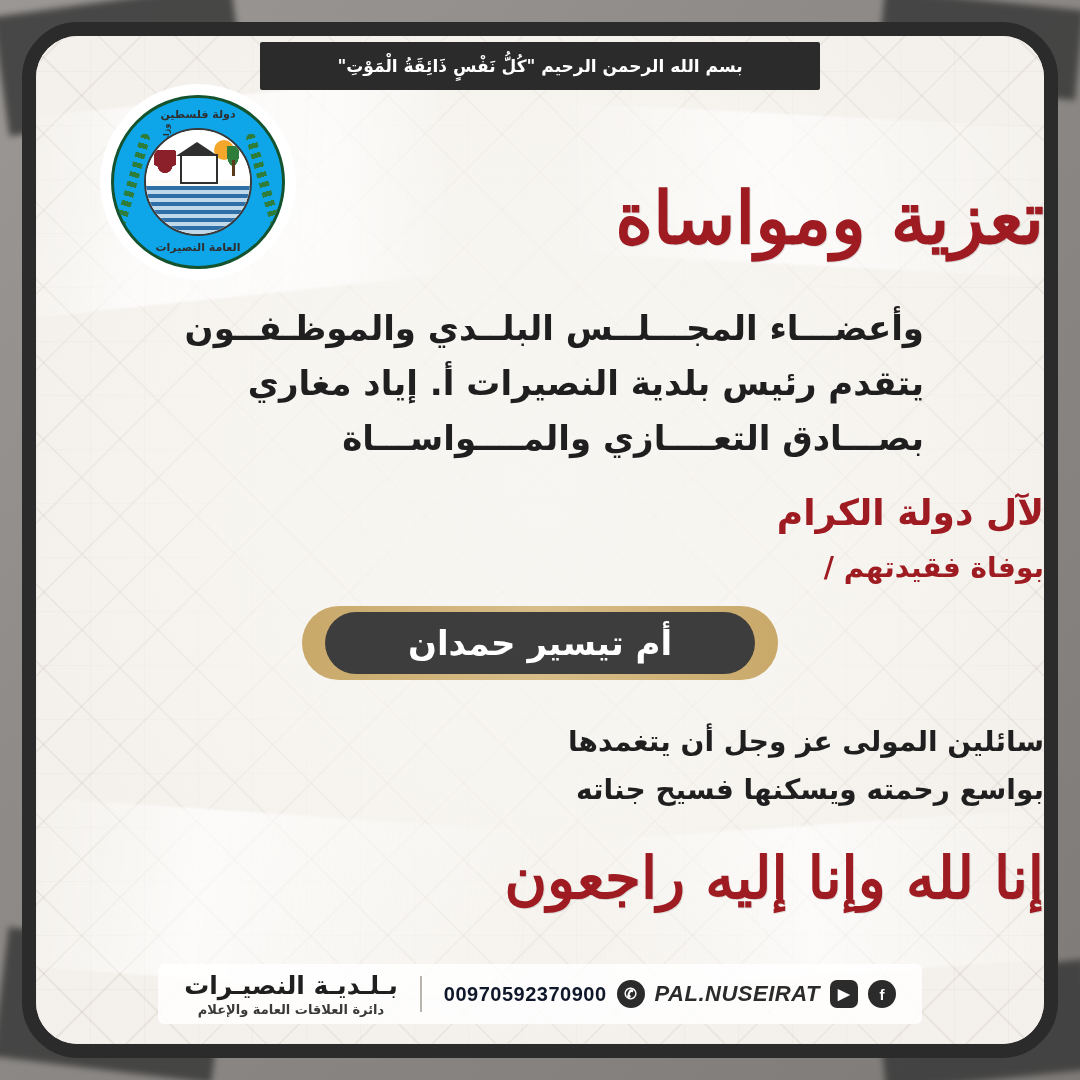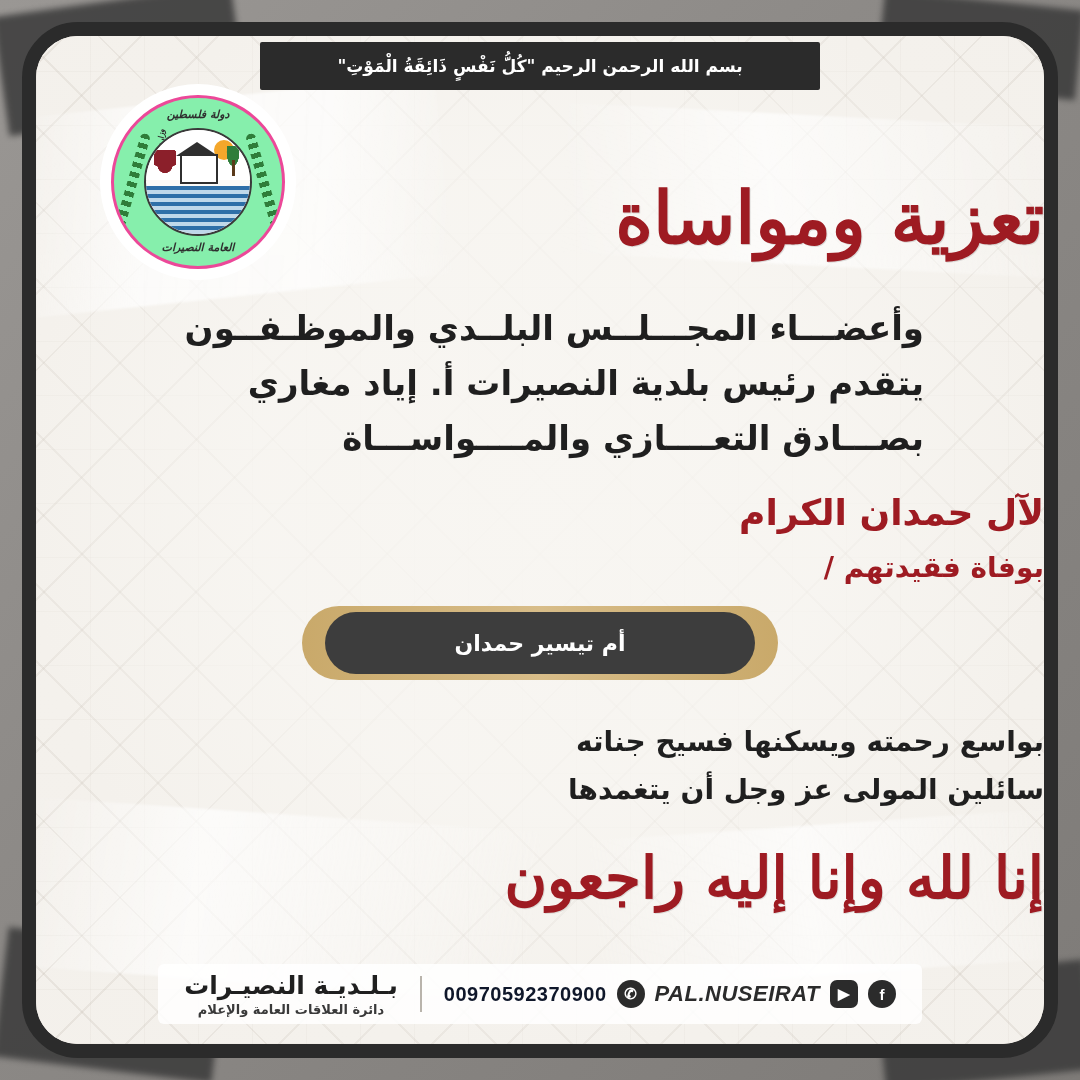--- a/index.html
+++ b/index.html
@@ -129,24 +129,23 @@
     z-index: 30;
     display: flex;
     align-items: center;
     justify-content: center;
   }
   .logo {
     position: relative;
     width: 168px;
     height: 168px;
     border-radius: 50%;
-    background: #86efac;
-    border: 3px solid #ec4899;
+    background: #0ea5e9;
+    border: 3px solid #14532d;
     overflow: hidden;
-    font-style: italic;
   }
   .logo .inner-circle {
     position: absolute;
     left: 50%; top: 50%;
     transform: translate(-50%, -50%);
     width: 104px; height: 104px;
     border-radius: 50%;
     border: 2px solid #3a3a3a;
     background: #fbfaf7;
     overflow: hidden;
@@ -254,21 +253,21 @@
   }
   .name-badge .pill {
     width: 430px;
     height: 62px;
     border-radius: 34px;
     background: #3d3d3d;
     color: #ffffff;
     display: flex;
     align-items: center;
     justify-content: center;
-    font-size: 22px;
+    font-size: 34px;
     font-weight: bold;
   }
 
   .dua {
     margin-top: 38px;
     color: #1f1f1f;
     font-size: 28px;
     font-weight: bold;
     line-height: 1.7;
   }
@@ -385,32 +384,32 @@
 
     <div class="content">
       <div class="headline">تعزية ومواساة</div>
 
       <div class="body-block">
         <div class="line l2">وأعضـــاء المجـــلــس البلــدي والموظـفــون</div>
         <div class="line l1">يتقدم رئيس بلدية النصيرات أ. إياد مغاري</div>
         <div class="line l3">بصـــادق التعــــازي والمــــواســـاة</div>
       </div>
 
-      <div class="family">لآل حمدان الكرام</div>
+      <div class="family">لآل دولة الكرام</div>
       <div class="deceased-label">بوفاة فقيدتهم /</div>
 
       <div class="name-badge-wrap">
         <div class="name-badge">
           <div class="pill">أم تيسير حمدان</div>
         </div>
       </div>
 
       <div class="dua">
+        <div>سائلين المولى عز وجل أن يتغمدها</div>
         <div>بواسع رحمته ويسكنها فسيح جناته</div>
-        <div>سائلين المولى عز وجل أن يتغمدها</div>
       </div>
 
       <div class="ayah">إنا لله وإنا إليه راجعون</div>
     </div>
 
     <div class="footer">
       <div class="footer-inner">
         <div class="soc">
           <div class="soc-ic">f</div>
           <div class="soc-ic rect">▶</div>

